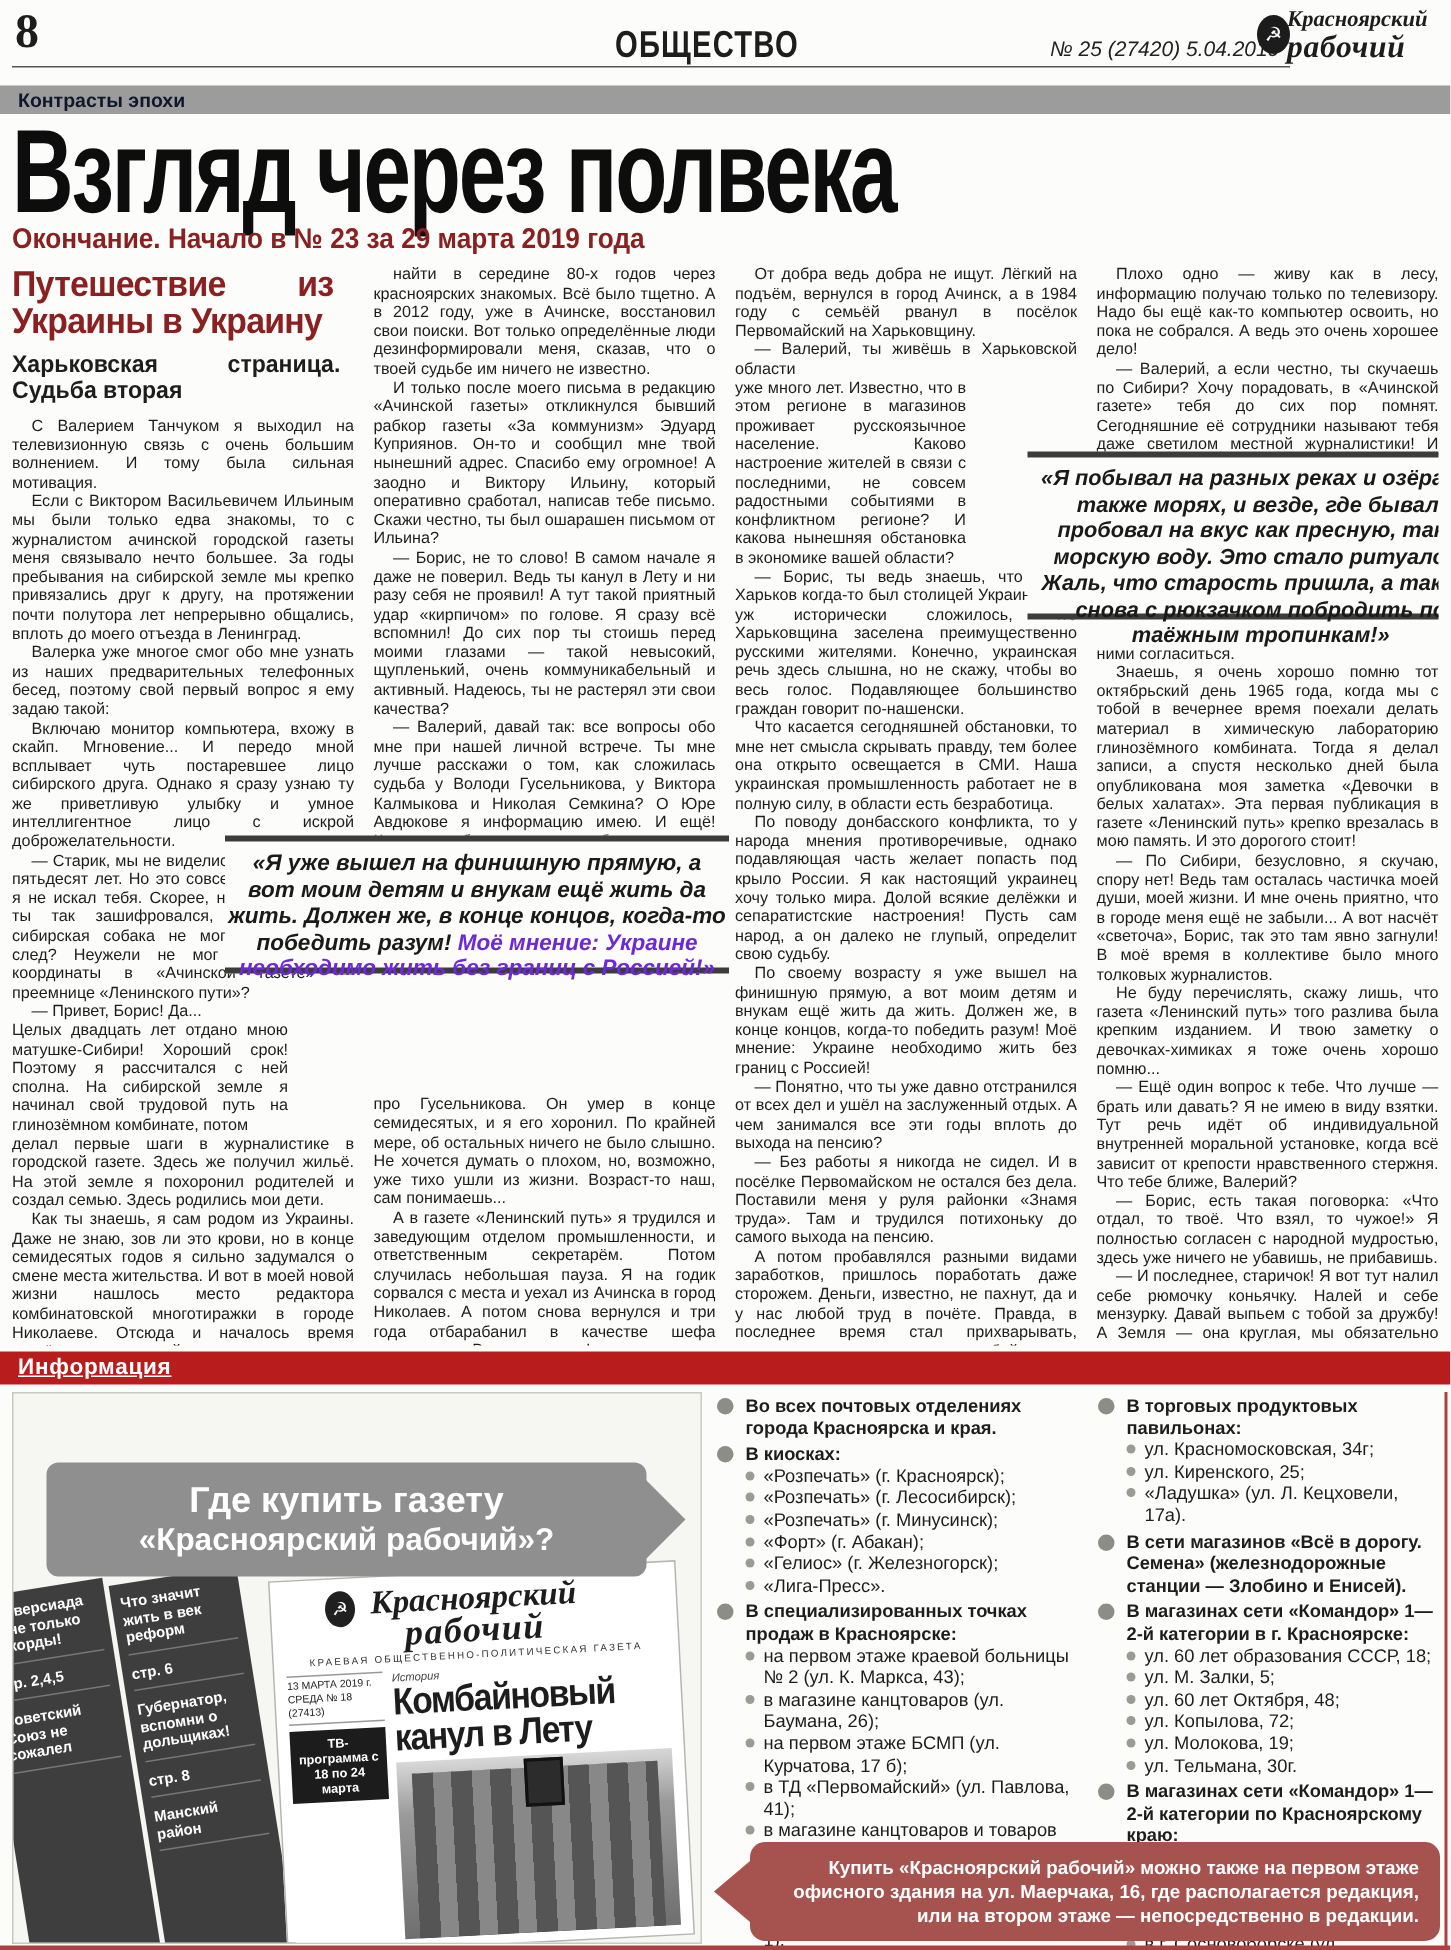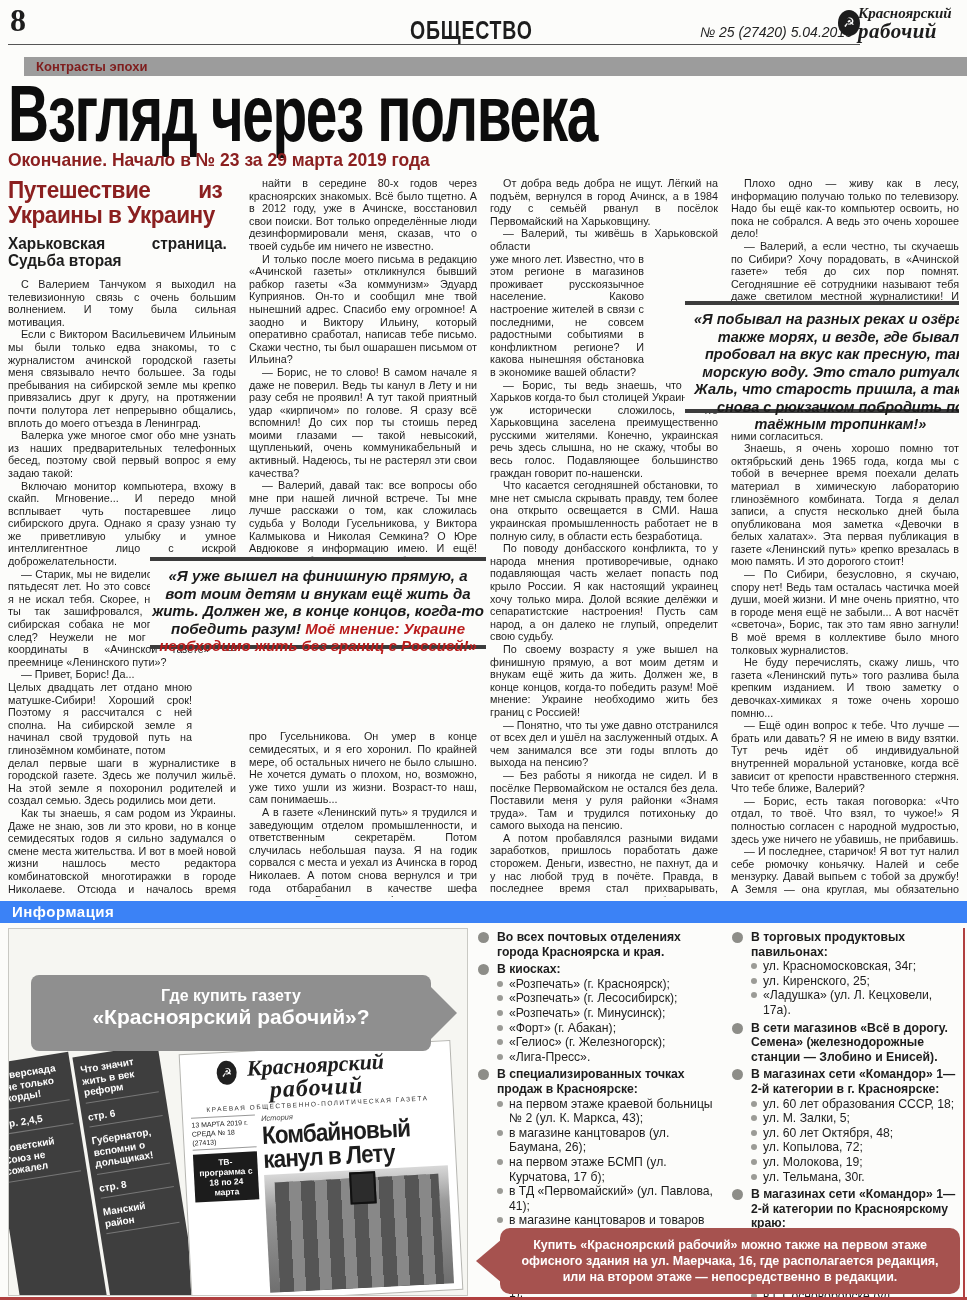--- a/index.html
+++ b/index.html
@@ -12,49 +12,49 @@
   .header { position:absolute; top:0; left:0; right:0; height:52px; }
   .page-num { position:absolute; left:10px; top:2px; font-size:32px; font-weight:bold; font-family:"Liberation Serif",serif; }
   .header-rule { position:absolute; left:8px; top:44px; width:852px; height:1px; background:#555; }
   .section-name { position:absolute; left:410px; top:16px; font-size:25px; font-weight:bold; letter-spacing:1px; transform:scaleX(.78); transform-origin:left; white-space:nowrap; }
   .issue-info { position:absolute; left:700px; top:24px; font-style:italic; font-size:14px; color:#222; }
   .logo { position:absolute; right:4px; top:6px; text-align:left; width:105px; line-height:1; }
   .logo .emblem { position:absolute; left:-20px; top:4px; width:22px; height:26px; background:#1c1c1c; border-radius:50%; color:#fff; font-size:13px; text-align:center; line-height:26px; }
   .logo .l1 { font-family:"Liberation Serif",serif; font-weight:bold; font-style:italic; font-size:15px; white-space:nowrap; }
   .logo .l2 { font-family:"Liberation Serif",serif; font-weight:bold; font-style:italic; font-size:21px; white-space:nowrap; letter-spacing:.5px; }
   
-  .kicker-bar { position:absolute; top:57px; left:0; right:0; height:19px; background:#9c9c9c; color:#7f1d1d; font-size:13px; font-weight:bold; line-height:19px; padding-left:12px;margin-left:24px; }
+  .kicker-bar { position:absolute; top:57px; left:0; right:0; height:19px; background:#9c9c9c; color:#0f172a; font-size:13px; font-weight:bold; line-height:19px; padding-left:12px; }
   
   .headline { position:absolute; top:74px; left:8px; font-size:79px; font-weight:bold; letter-spacing:-2px; transform:scaleX(.72); transform-origin:left; white-space:nowrap; color:#0d0d0d; line-height:1; }
   .subhead { position:absolute; top:149px; left:8px; font-size:19px; font-weight:bold; color:#8b2020; transform:scaleX(.92); transform-origin:left; white-space:nowrap; }
   
   .article { position:absolute; top:177px; left:8px; width:951px; height:720px; overflow:hidden; }
   .cols { display:flex; gap:13px; height:100%; }
   .col { width:228px; overflow:hidden; font-size:10.8px; line-height:12.6px; text-align:justify; }
   .para { text-indent:13px; }
   .cont { text-indent:0; }
   .narrow-r { text-indent:0; margin-right:44px; }
   .narrow-r3 { text-indent:0; margin-right:74px; }
   .spacer1 { height:100px; }
   .spacer2 { height:114px; }
   .col-heading { color:#8b2020; font-size:24px; line-height:25px; font-weight:bold; letter-spacing:-.5px; transform:scaleX(.94); transform-origin:left; margin-bottom:8px; }
   .col-subheading { font-size:16px; line-height:17px; font-weight:bold; margin-bottom:9px; transform:scaleX(.96); transform-origin:left; }
   .pull-quote { position:absolute; background:#fcfcfa; border-top:4px solid #3c3c3c; border-bottom:4px solid #3c3c3c; padding:6px 2px; font-weight:bold; font-style:italic; font-size:15px; line-height:17.5px; text-align:center; color:#1a1a1a; }
   .pq1 { left:142px; top:380px; width:336px; height:92px; }
   .pq2 { left:677px; top:124px; width:311px; height:112px; font-size:14.5px; }
-  .pq-red { color:#b91c1c; }
-  
-  .info-bar { position:absolute; top:901px; left:0; right:0; height:22px; background:#3b82f6; color:#fff; font-size:15px; font-weight:bold; line-height:22px; padding-left:12px; letter-spacing:.5px; }
+  .pq-red { color:#6d28d9; }
+  
+  .info-bar { position:absolute; top:901px; left:0; right:0; height:22px; background:#b91c1c; color:#fff; font-size:15px; font-weight:bold; line-height:22px; padding-left:12px; letter-spacing:.5px;text-decoration:underline; }
   .info-right-rule { position:absolute; top:928px; bottom:0; right:2px; width:2px; background:#b04040; }
   .bottom-rule { position:absolute; bottom:0; left:0; right:0; height:3px; background:#b04040; }
   
   .promo { position:absolute; left:8px; top:928px; width:460px; height:368px; border:1px solid #c9c9c4; background:#f6f6f2; overflow:hidden; }
   .promo-arrow { position:absolute; left:22px; top:46px; width:400px; height:76px; background:#8f8f8f; border-radius:8px; color:#fff; text-align:center; padding-top:12px; }
   .promo-arrow:after { content:""; position:absolute; right:-26px; top:10px; border-left:28px solid #8f8f8f; border-top:28px solid transparent; border-bottom:28px solid transparent; }
-  .promo-arrow .a1 { font-size:16px; font-weight:bold; }
+  .promo-arrow .a1 { font-size:24px; font-weight:bold; }
   .promo-arrow .a2 { font-size:21px; font-weight:bold; }
   .side-strip { position:absolute; background:#3e3e3e; color:#fff; transform:rotate(-9deg); padding:8px 6px; width:86px; }
   .side-strip .st { font-size:10px; font-weight:bold; line-height:11.5px; margin-bottom:8px; border-bottom:1px solid #777; padding-bottom:4px; }
   .strip-a { left:-6px; top:128px; height:260px; }
   .strip-b { left:84px; top:120px; height:270px; }
   .front-page { position:absolute; left:176px; top:118px; width:272px; height:250px; background:#fff; border:1px solid #b5b5b0; transform:rotate(-3deg); padding:6px 8px; overflow:hidden; }
   .mast { text-align:center; position:relative; }
   .mast .emblem2 { position:absolute; left:28px; top:2px; width:20px; height:24px; background:#202020; border-radius:50%; color:#fff; font-size:12px; line-height:24px; }
   .mast .m1 { font-family:"Liberation Serif",serif; font-weight:bold; font-style:italic; font-size:22px; line-height:22px; }
   .mast .m2 { font-family:"Liberation Serif",serif; font-weight:bold; font-style:italic; font-size:24px; line-height:22px; letter-spacing:1px; }
@@ -72,21 +72,21 @@
   
   .info-col { position:absolute; top:930px; font-size:12.2px; line-height:14.6px; }
   .info-col-1 { left:478px; width:246px; }
   .info-col-2 { left:732px; width:228px; }
   .info-item { position:relative; padding-left:19px; margin-bottom:3px; }
   .b1 { position:absolute; left:0; top:2px; width:11px; height:11px; border-radius:50%; background:#8d8d88; }
   .info-label { font-weight:bold; }
   .info-sub { position:relative; padding-left:12px; }
   .info-sub .b2 { position:absolute; left:0; top:4px; width:6px; height:6px; border-radius:50%; background:#9b9b96; }
   
-  .red-banner { position:absolute; left:500px; top:1228px; width:460px; height:66px; background:#a6524f; border-radius:10px; color:#fff; text-align:center; font-size:12.5px; font-weight:bold; line-height:16px; padding:9px 14px; }
+  .red-banner { position:absolute; left:500px; top:1228px; width:460px; height:66px; background:#a6524f; border-radius:10px; color:#fff; text-align:right; font-size:12.5px; font-weight:bold; line-height:16px; padding:9px 14px; }
   .red-banner:before { content:""; position:absolute; left:-24px; top:11px; border-right:26px solid #a6524f; border-top:22px solid transparent; border-bottom:22px solid transparent; }
 </style>
 </head>
 <body>
 
 <div class="header">
   <div class="page-num">8</div>
   <div class="header-rule"></div>
   <div class="section-name">ОБЩЕСТВО</div>
   <div class="issue-info">№ 25 (27420) 5.04.2019</div>

